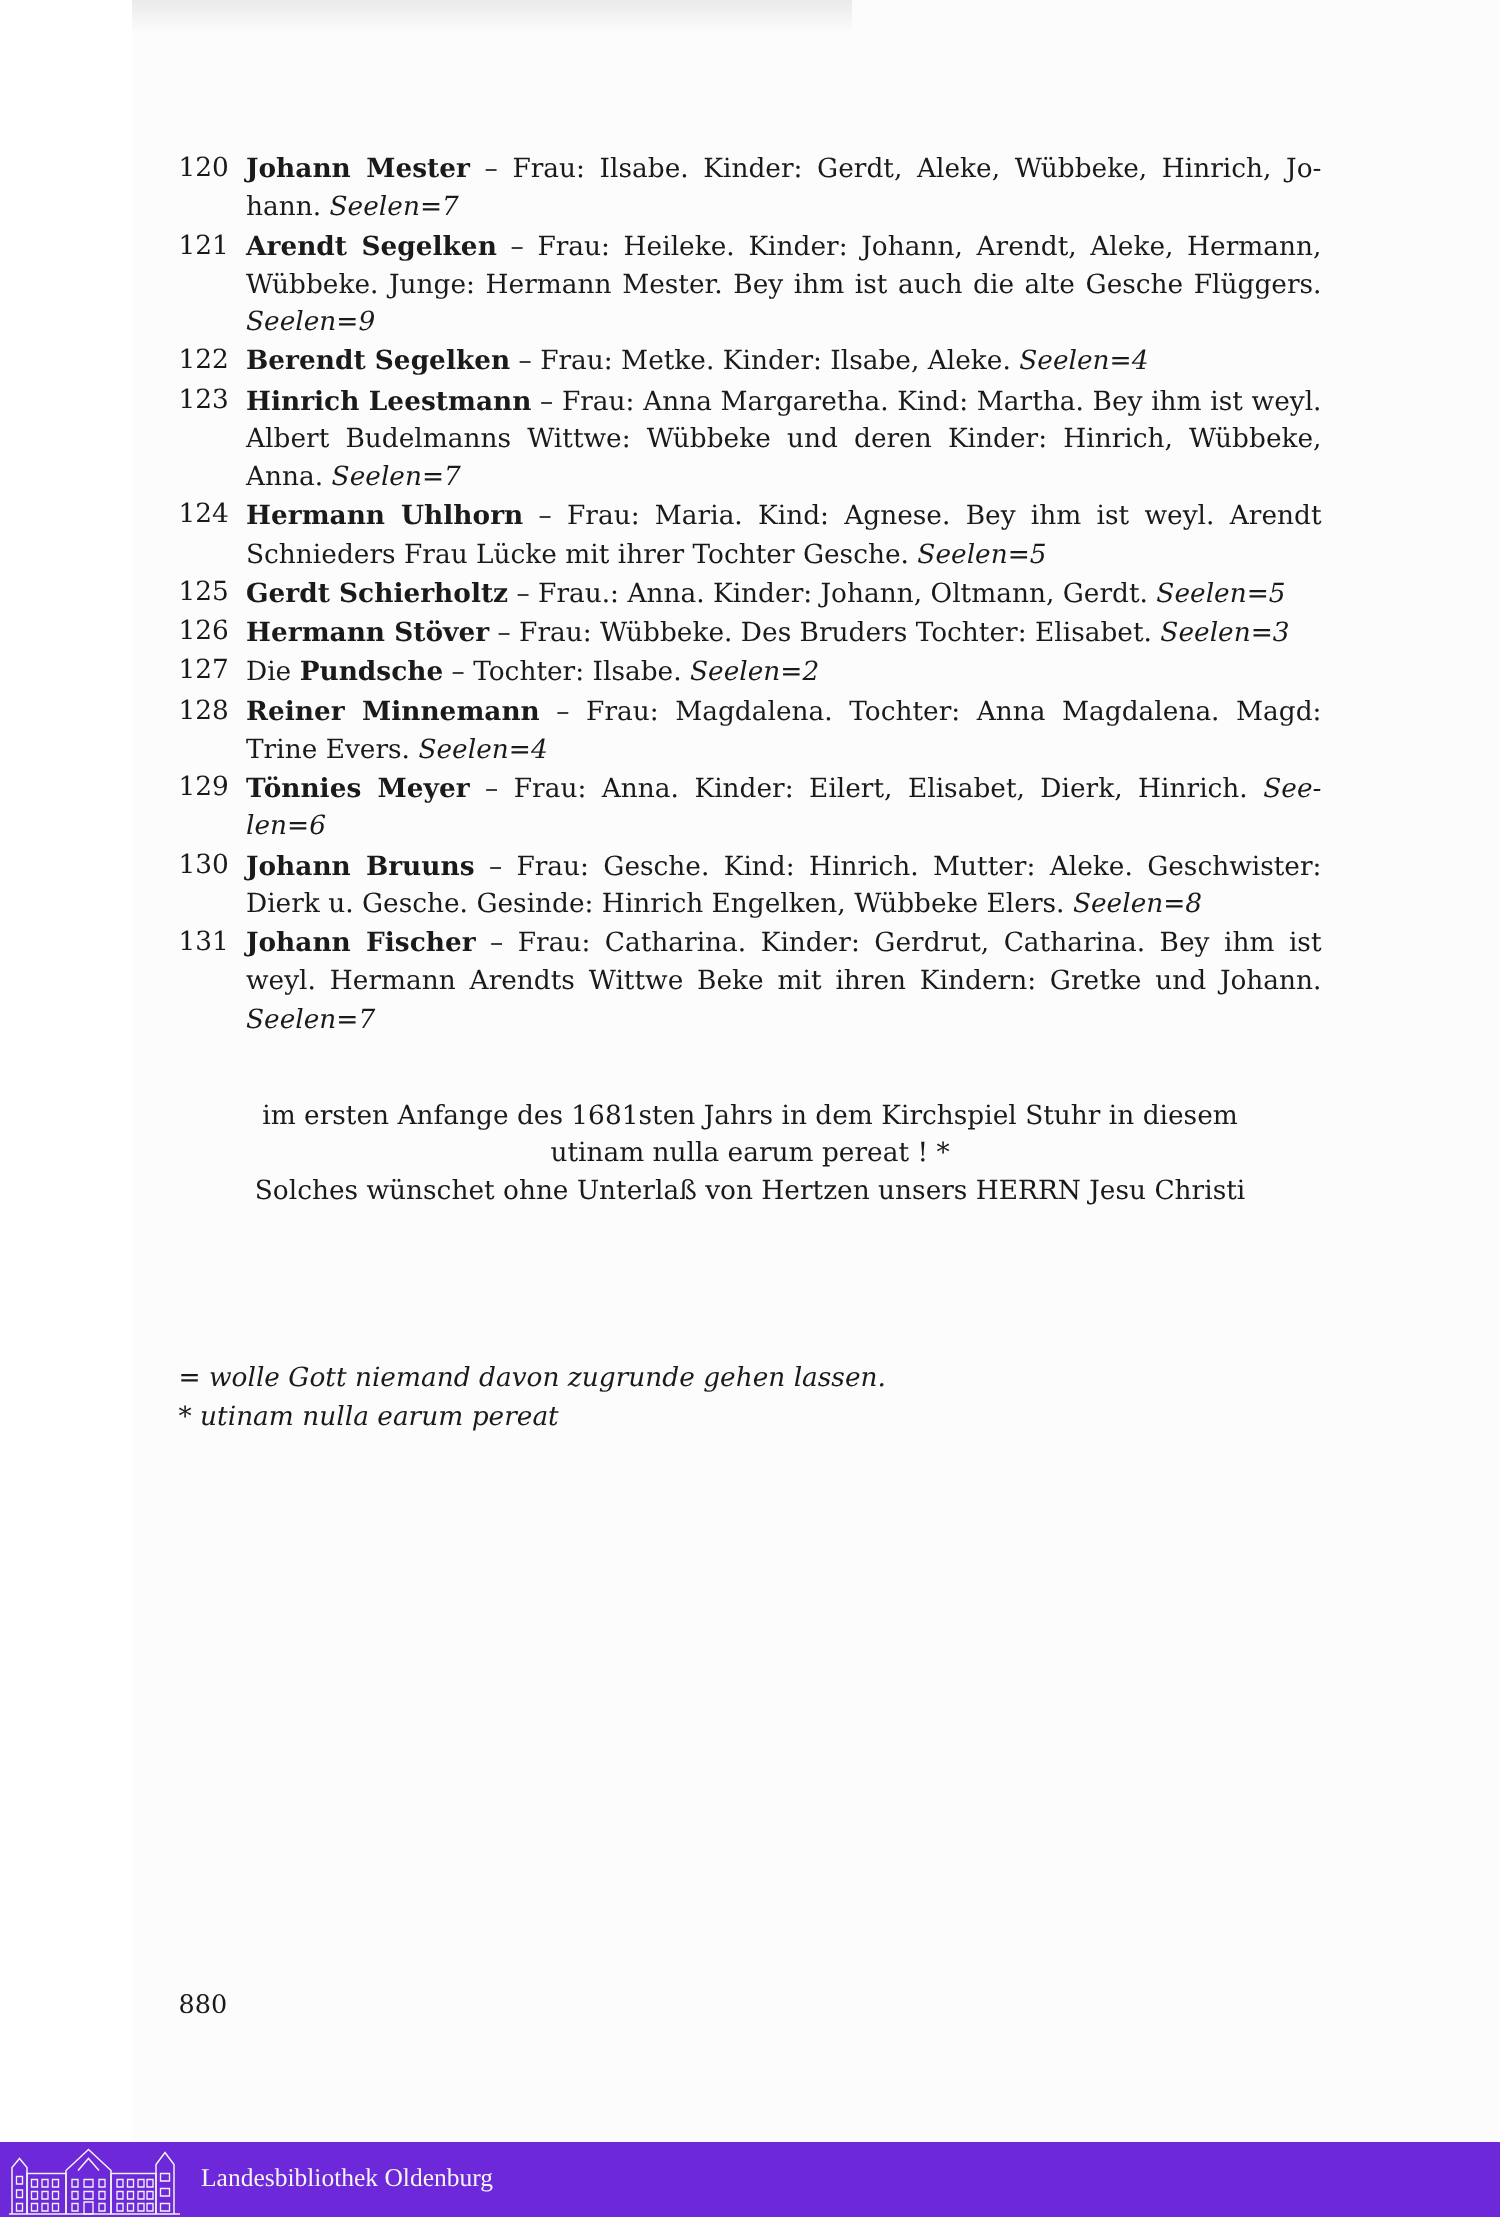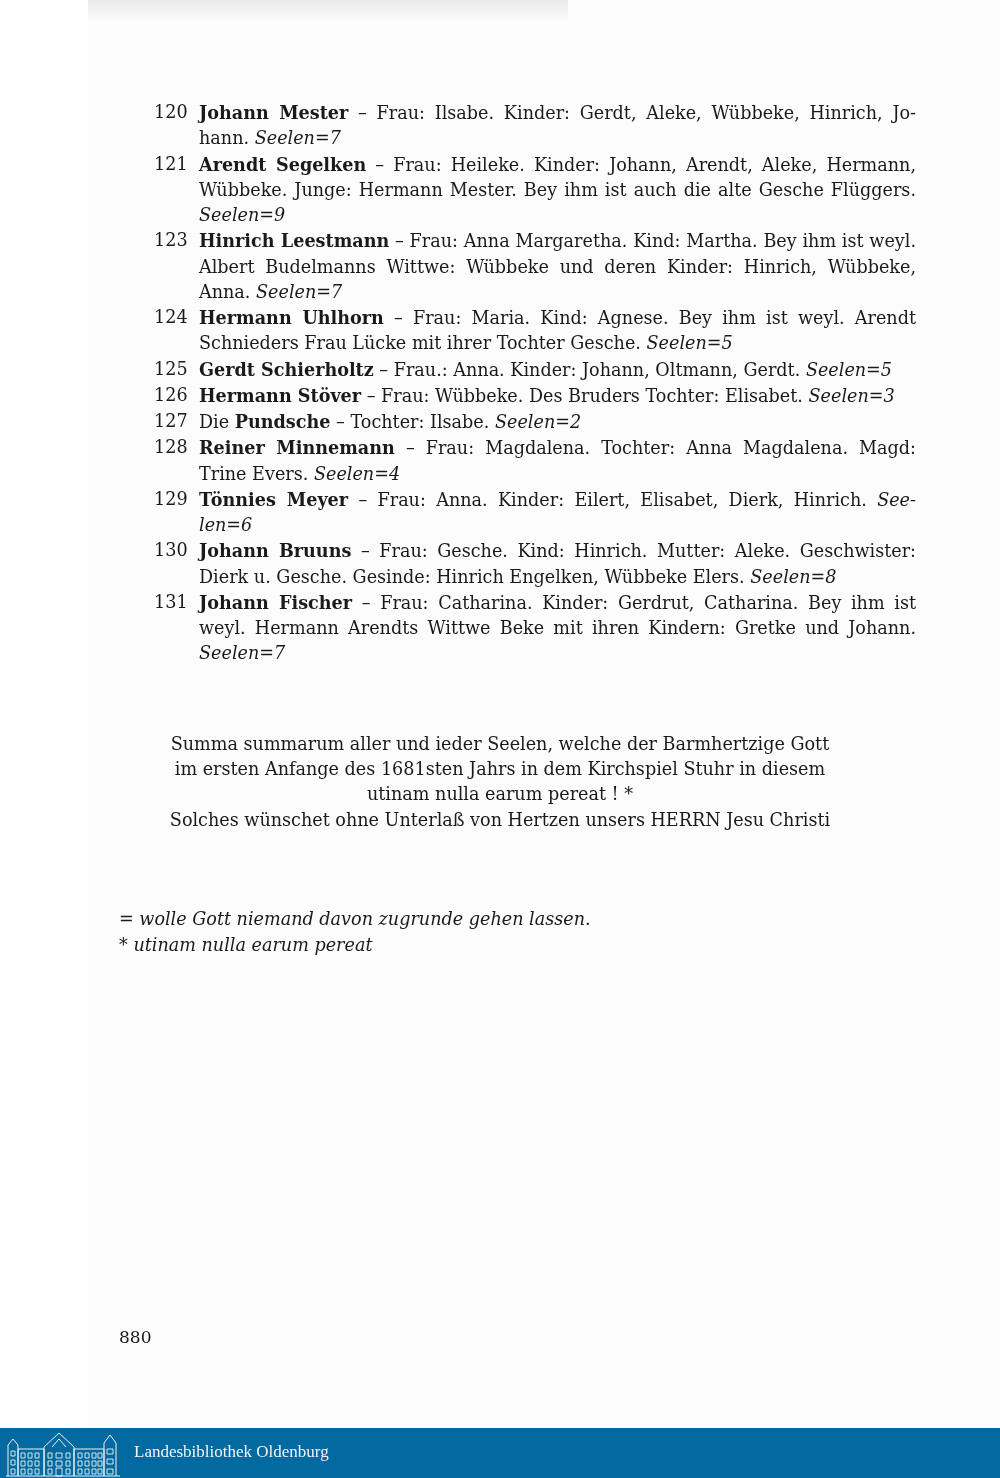--- a/index.html
+++ b/index.html
@@ -13,21 +13,21 @@
     position: absolute; left: 88px; top: 0; width: 912px; height: 1428px;
     background: #fcfcfc;
   }
   .top-bleed {
     position: absolute; left: 88px; top: 0; width: 480px; height: 22px;
     background: linear-gradient(#e6e6e6, #fcfcfc);
     opacity: 0.8;
   }
   .entries {
     position: absolute; left: 119px; top: 100px; width: 762px;
-    font-size: 17.6px; line-height: 25.25px; margin-left: 35px;
+    font-size: 17.6px; line-height: 25.25px;
   }
   .entry { display: flex; }
   .entry .num { width: 45px; flex: 0 0 45px; }
   .entry .body { flex: 1; text-align: justify; hyphens: manual; }
   .entry .name { font-weight: bold; }
   .entry .seelen { font-style: italic; }
   .summa {
     position: absolute; left: 120px; top: 732px; width: 760px;
     text-align: center; font-size: 17.6px; line-height: 25.2px;
   }
@@ -35,21 +35,21 @@
   .footnote {
     position: absolute; left: 119px; top: 907px; width: 600px;
     font-size: 17.6px; line-height: 25.5px; font-style: italic;
   }
   .page-number {
     position: absolute; left: 119px; top: 1325px;
     font-size: 17px; line-height: 24px;
   }
   .footer-bar {
     position: absolute; left: 0; top: 1428px; width: 1000px; height: 50px;
-    background: #0369a1;
+    background: #6d28d9;
   }
   .footer-logo {
     position: absolute; left: 4px; top: 1px; width: 120px; height: 48px;
   }
   .footer-text {
     position: absolute; left: 134px; top: 13px;
     font-family: "Liberation Serif", "DejaVu Serif", serif;
     font-size: 17px; color: #f4f4f4; line-height: 22px;
   }
 </style>
@@ -60,20 +60,24 @@
 <div class="top-bleed"></div>
 
 <div class="entries">
   <div class="entry">
     <span class="num">120</span>
     <span class="body"><span></span><span class="name">Johann Mester</span><span> – Frau: Ilsabe. Kinder: Gerdt, Aleke, Wübbeke, Hinrich, Jo­hann. </span><span class="seelen">Seelen=7</span></span>
   </div>
   <div class="entry">
     <span class="num">121</span>
     <span class="body"><span></span><span class="name">Arendt Segelken</span><span> – Frau: Heileke. Kinder: Johann, Arendt, Aleke, Her­mann, Wübbeke. Junge: Hermann Mester. Bey ihm ist auch die alte Gesche Flüggers. </span><span class="seelen">Seelen=9</span></span>
+  </div>
+  <div class="entry">
+    <span class="num">122</span>
+    <span class="body"><span></span><span class="name">Berendt Segelken</span><span> – Frau: Metke. Kinder: Ilsabe, Aleke. </span><span class="seelen">Seelen=4</span></span>
   </div>
   <div class="entry">
     <span class="num">123</span>
     <span class="body"><span></span><span class="name">Hinrich Leestmann</span><span> – Frau: Anna Margaretha. Kind: Martha. Bey ihm ist weyl. Albert Budelmanns Wittwe: Wübbeke und deren Kinder: Hinrich, Wübbeke, Anna. </span><span class="seelen">Seelen=7</span></span>
   </div>
   <div class="entry">
     <span class="num">124</span>
     <span class="body"><span></span><span class="name">Hermann Uhlhorn</span><span> – Frau: Maria. Kind: Agnese. Bey ihm ist weyl. Arendt Schnieders Frau Lücke mit ihrer Tochter Gesche. </span><span class="seelen">Seelen=5</span></span>
   </div>
   <div class="entry">
@@ -100,21 +104,20 @@
     <span class="num">130</span>
     <span class="body"><span></span><span class="name">Johann Bruuns</span><span> – Frau: Gesche. Kind: Hinrich. Mutter: Aleke. Geschwister: Dierk u. Gesche. Gesinde: Hinrich Engelken, Wübbeke Elers. </span><span class="seelen">Seelen=8</span></span>
   </div>
   <div class="entry">
     <span class="num">131</span>
     <span class="body"><span></span><span class="name">Johann Fischer</span><span> – Frau: Catharina. Kinder: Gerdrut, Catharina. Bey ihm ist weyl. Hermann Arendts Wittwe Beke mit ihren Kindern: Gretke und Jo­hann. </span><span class="seelen">Seelen=7</span></span>
   </div>
 </div>
 
 <div class="summa">
-  <div>Summa summarum aller und ieder Seelen, welche der Barmhertzige Gott</div>
   <div>im ersten Anfange des 1681sten Jahrs in dem Kirchspiel Stuhr in diesem</div>
   <div>utinam nulla earum pereat ! *</div>
   <div>Solches wünschet ohne Unterlaß von Hertzen unsers HERRN Jesu Christi</div>
 </div>
 
 <div class="footnote">
   <div>= wolle Gott niemand davon zugrunde gehen lassen.</div>
   <div>* utinam nulla earum pereat</div>
 </div>
 

